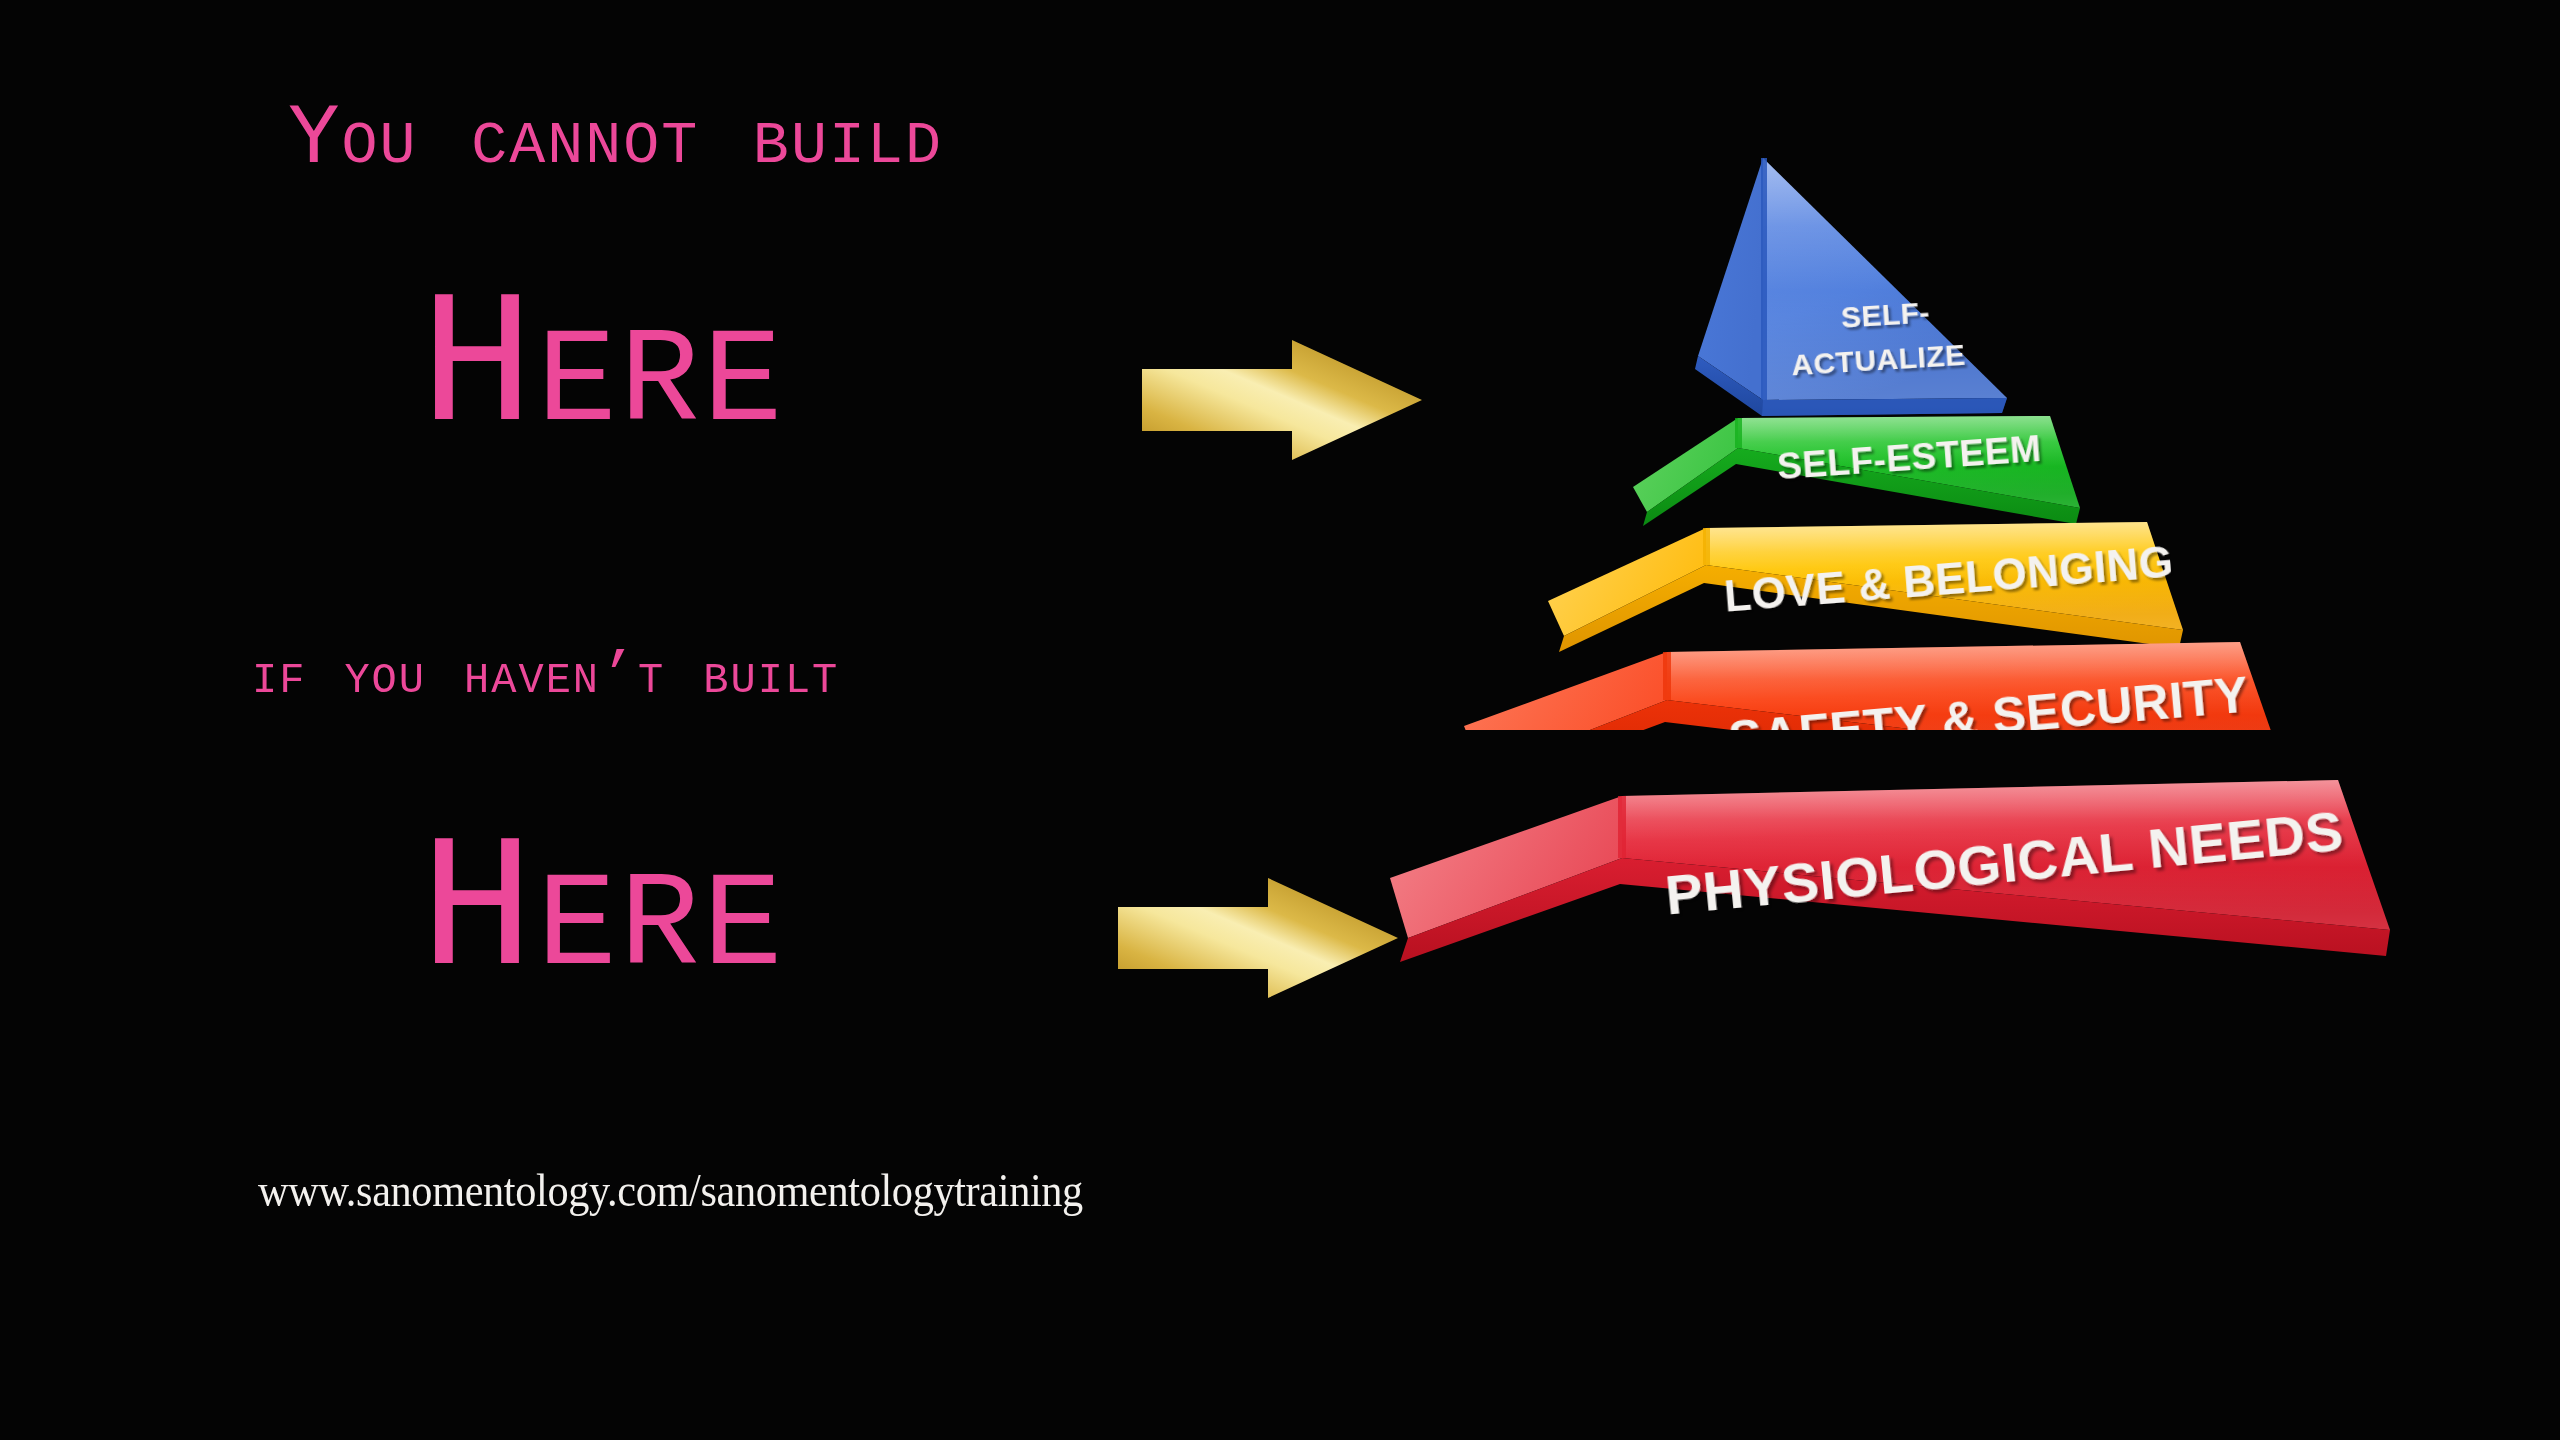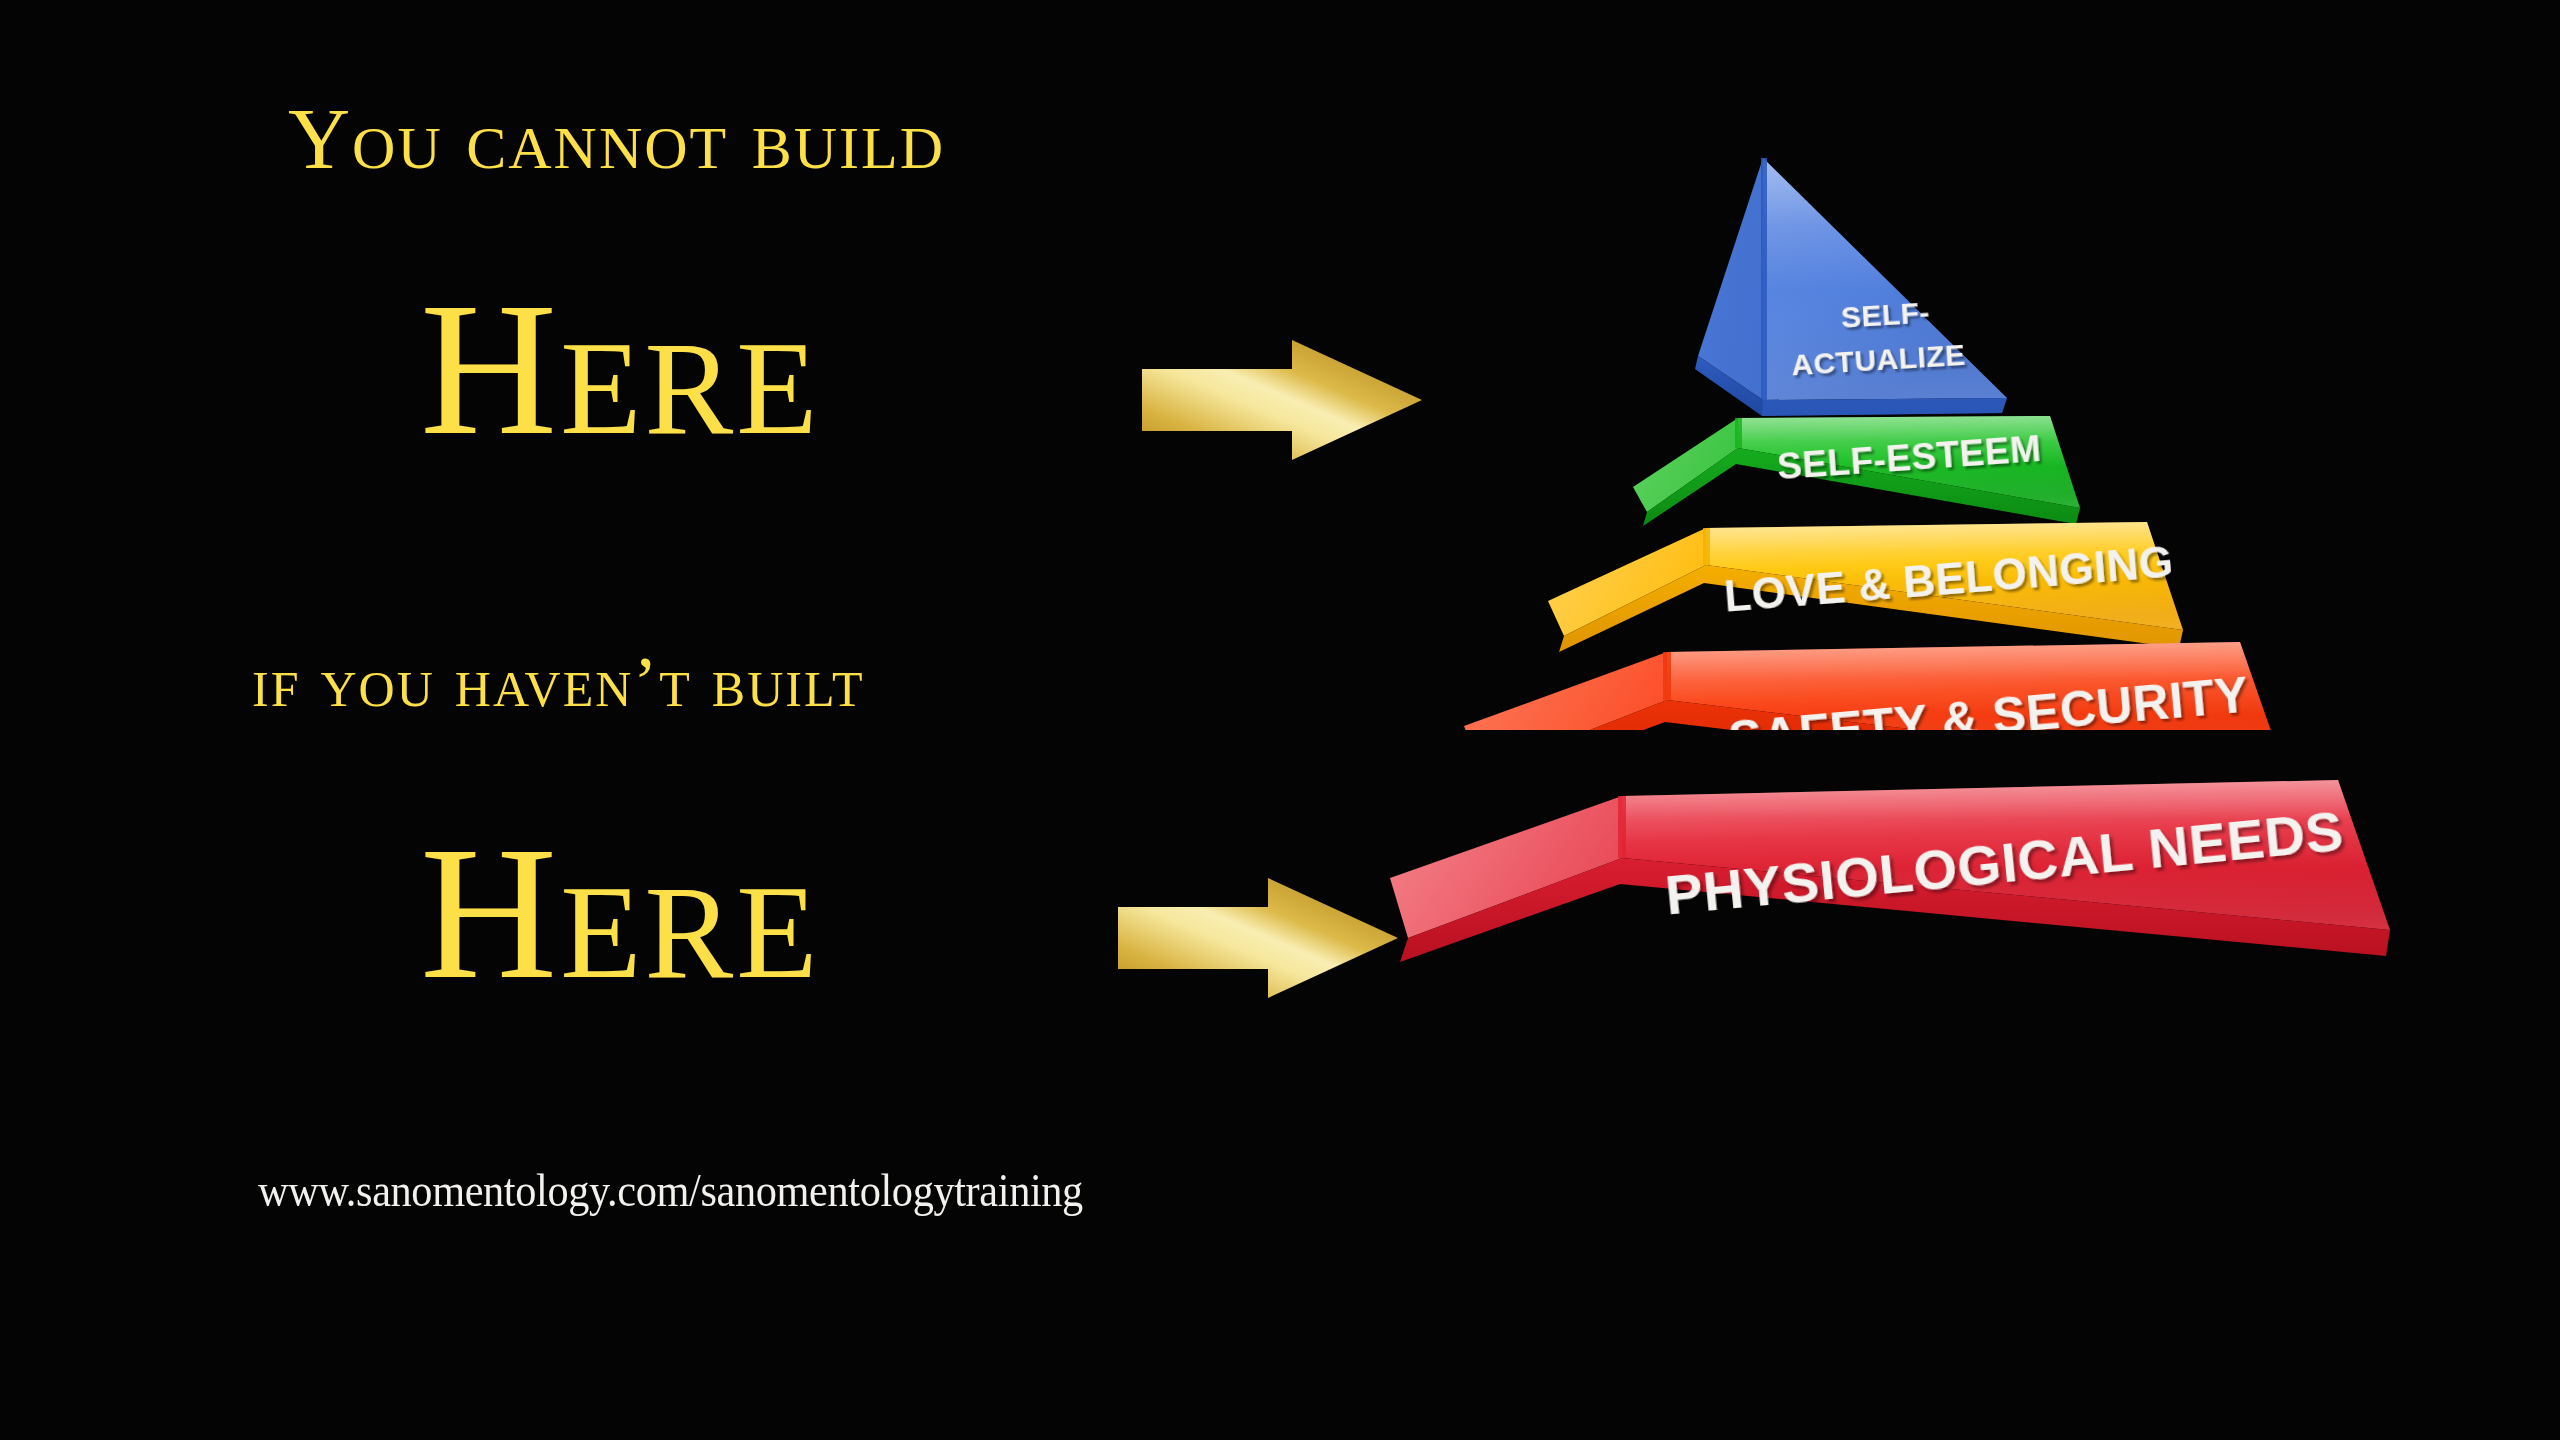--- a/index.html
+++ b/index.html
@@ -15,42 +15,42 @@
     position: relative;
     width: 2560px;
     height: 1440px;
     background: #040404;
     overflow: hidden;
   }
 
   
   .copy-line {
     position: absolute;
-    color: #fde047;
-    font-family: Liberation Serif, serif;
+    color: #ec4899;
+    font-family: Liberation Mono, monospace;
     font-variant: small-caps;
     white-space: nowrap;
     line-height: 1;
   }
   #line-cannot {
     left: 288px;
     top: 96px;
     font-size: 86px;
     letter-spacing: 2px;
   }
   #line-here-1 {
     left: 420px;
     top: 274px;
     font-size: 190px;
     letter-spacing: 3px;
   }
   #line-ifyou {
     left: 252px;
     top: 646px;
-    font-size: 72px;
+    font-size: 60px;
     letter-spacing: 2px;
   }
   #line-here-2 {
     left: 420px;
     top: 818px;
     font-size: 190px;
     letter-spacing: 3px;
   }
   #site-url {
     position: absolute;

